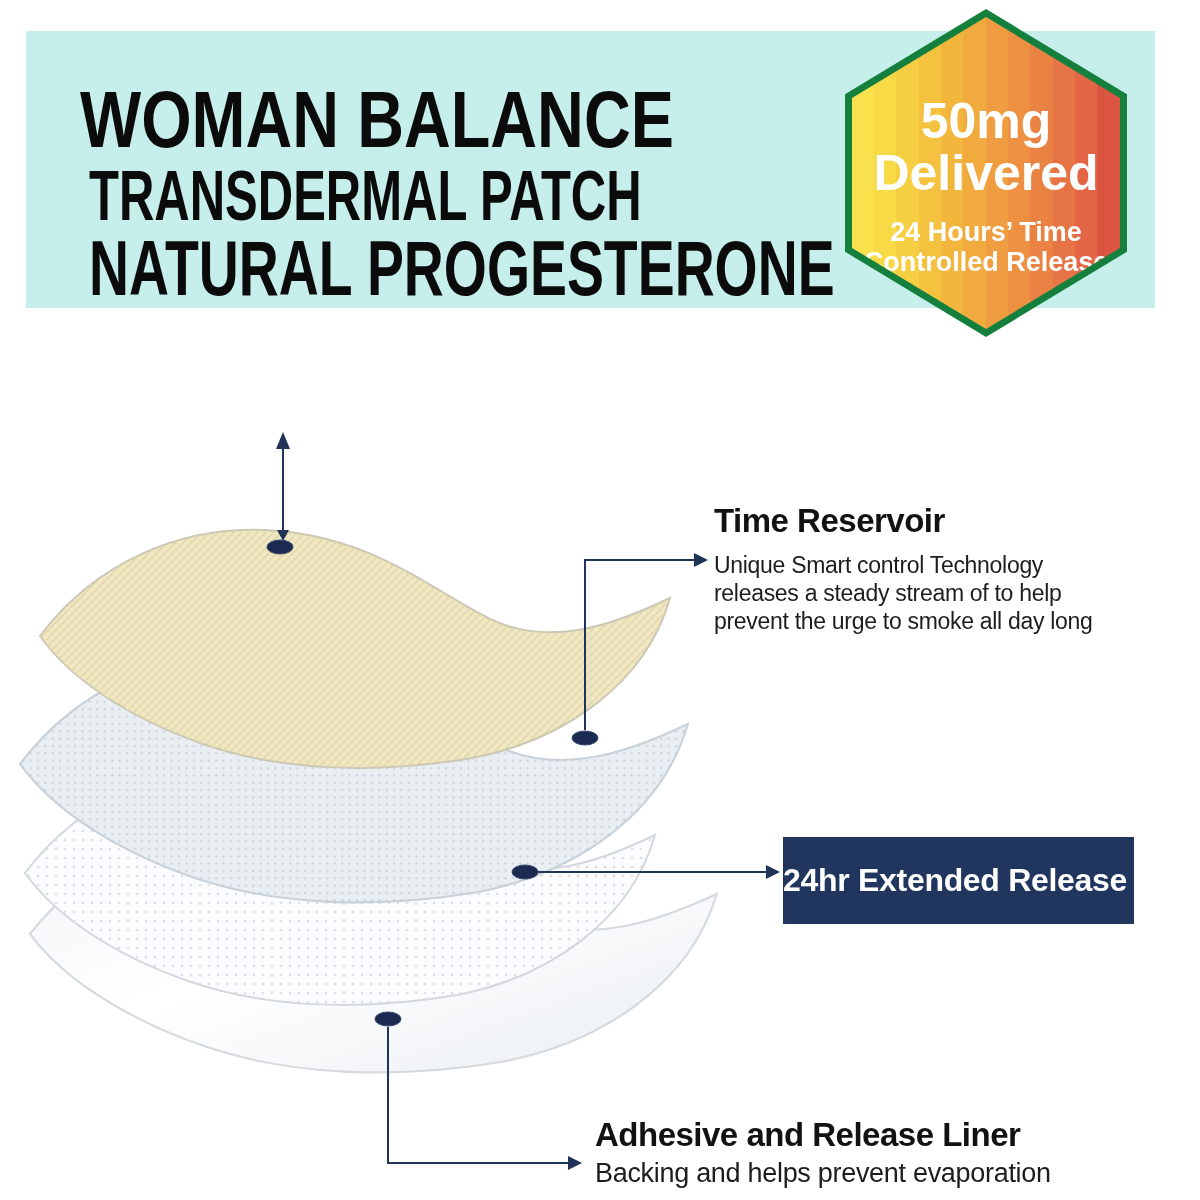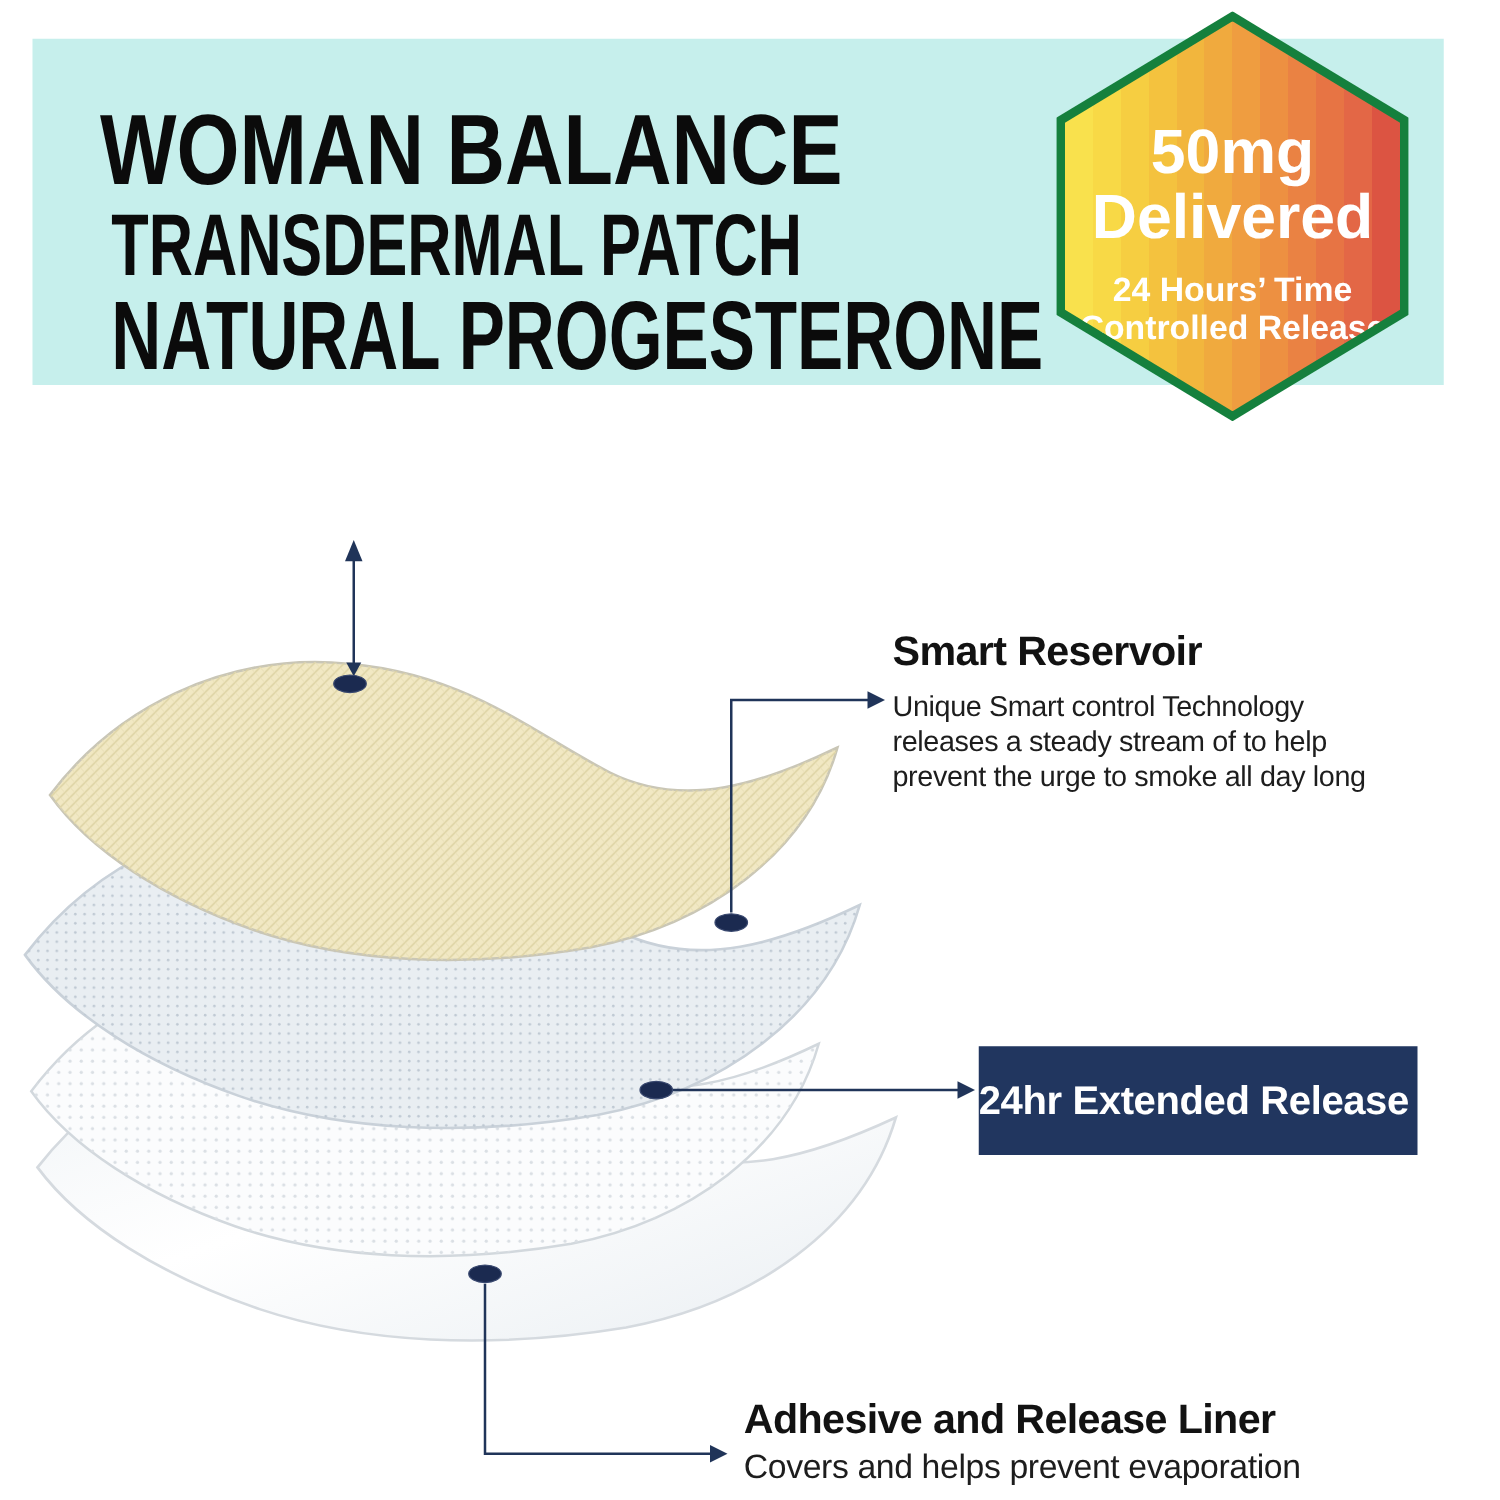--- a/index.html
+++ b/index.html
@@ -138,30 +138,30 @@
     <g fill="#1B2A50" stroke="#39486F" stroke-width="1">
       <ellipse cx="280" cy="547" rx="13" ry="7"></ellipse>
       <ellipse cx="585" cy="738" rx="13" ry="7"></ellipse>
       <ellipse cx="525" cy="872" rx="13" ry="7"></ellipse>
       <ellipse cx="388" cy="1019" rx="13" ry="7"></ellipse>
     </g>
   </svg>
 
 
   <div class="callout co-drug">
-    <h3>Smart Reservoir</h3>
+    <h3>Time Reservoir</h3>
     <p>
       <span>Unique Smart control Technology</span><br>
       <span>releases a steady stream of to help</span><br>
       <span>prevent the urge to smoke all day long</span>
     </p>
   </div>
 
   <div class="release-box">
     <span>24hr Extended Release</span>
   </div>
 
   <div class="callout co-adhesive">
     <h3>Adhesive and Release Liner</h3>
-    <p>Covers and helps prevent evaporation</p>
+    <p>Backing and helps prevent evaporation</p>
   </div>
 
 </div>
 
 </body></html>

